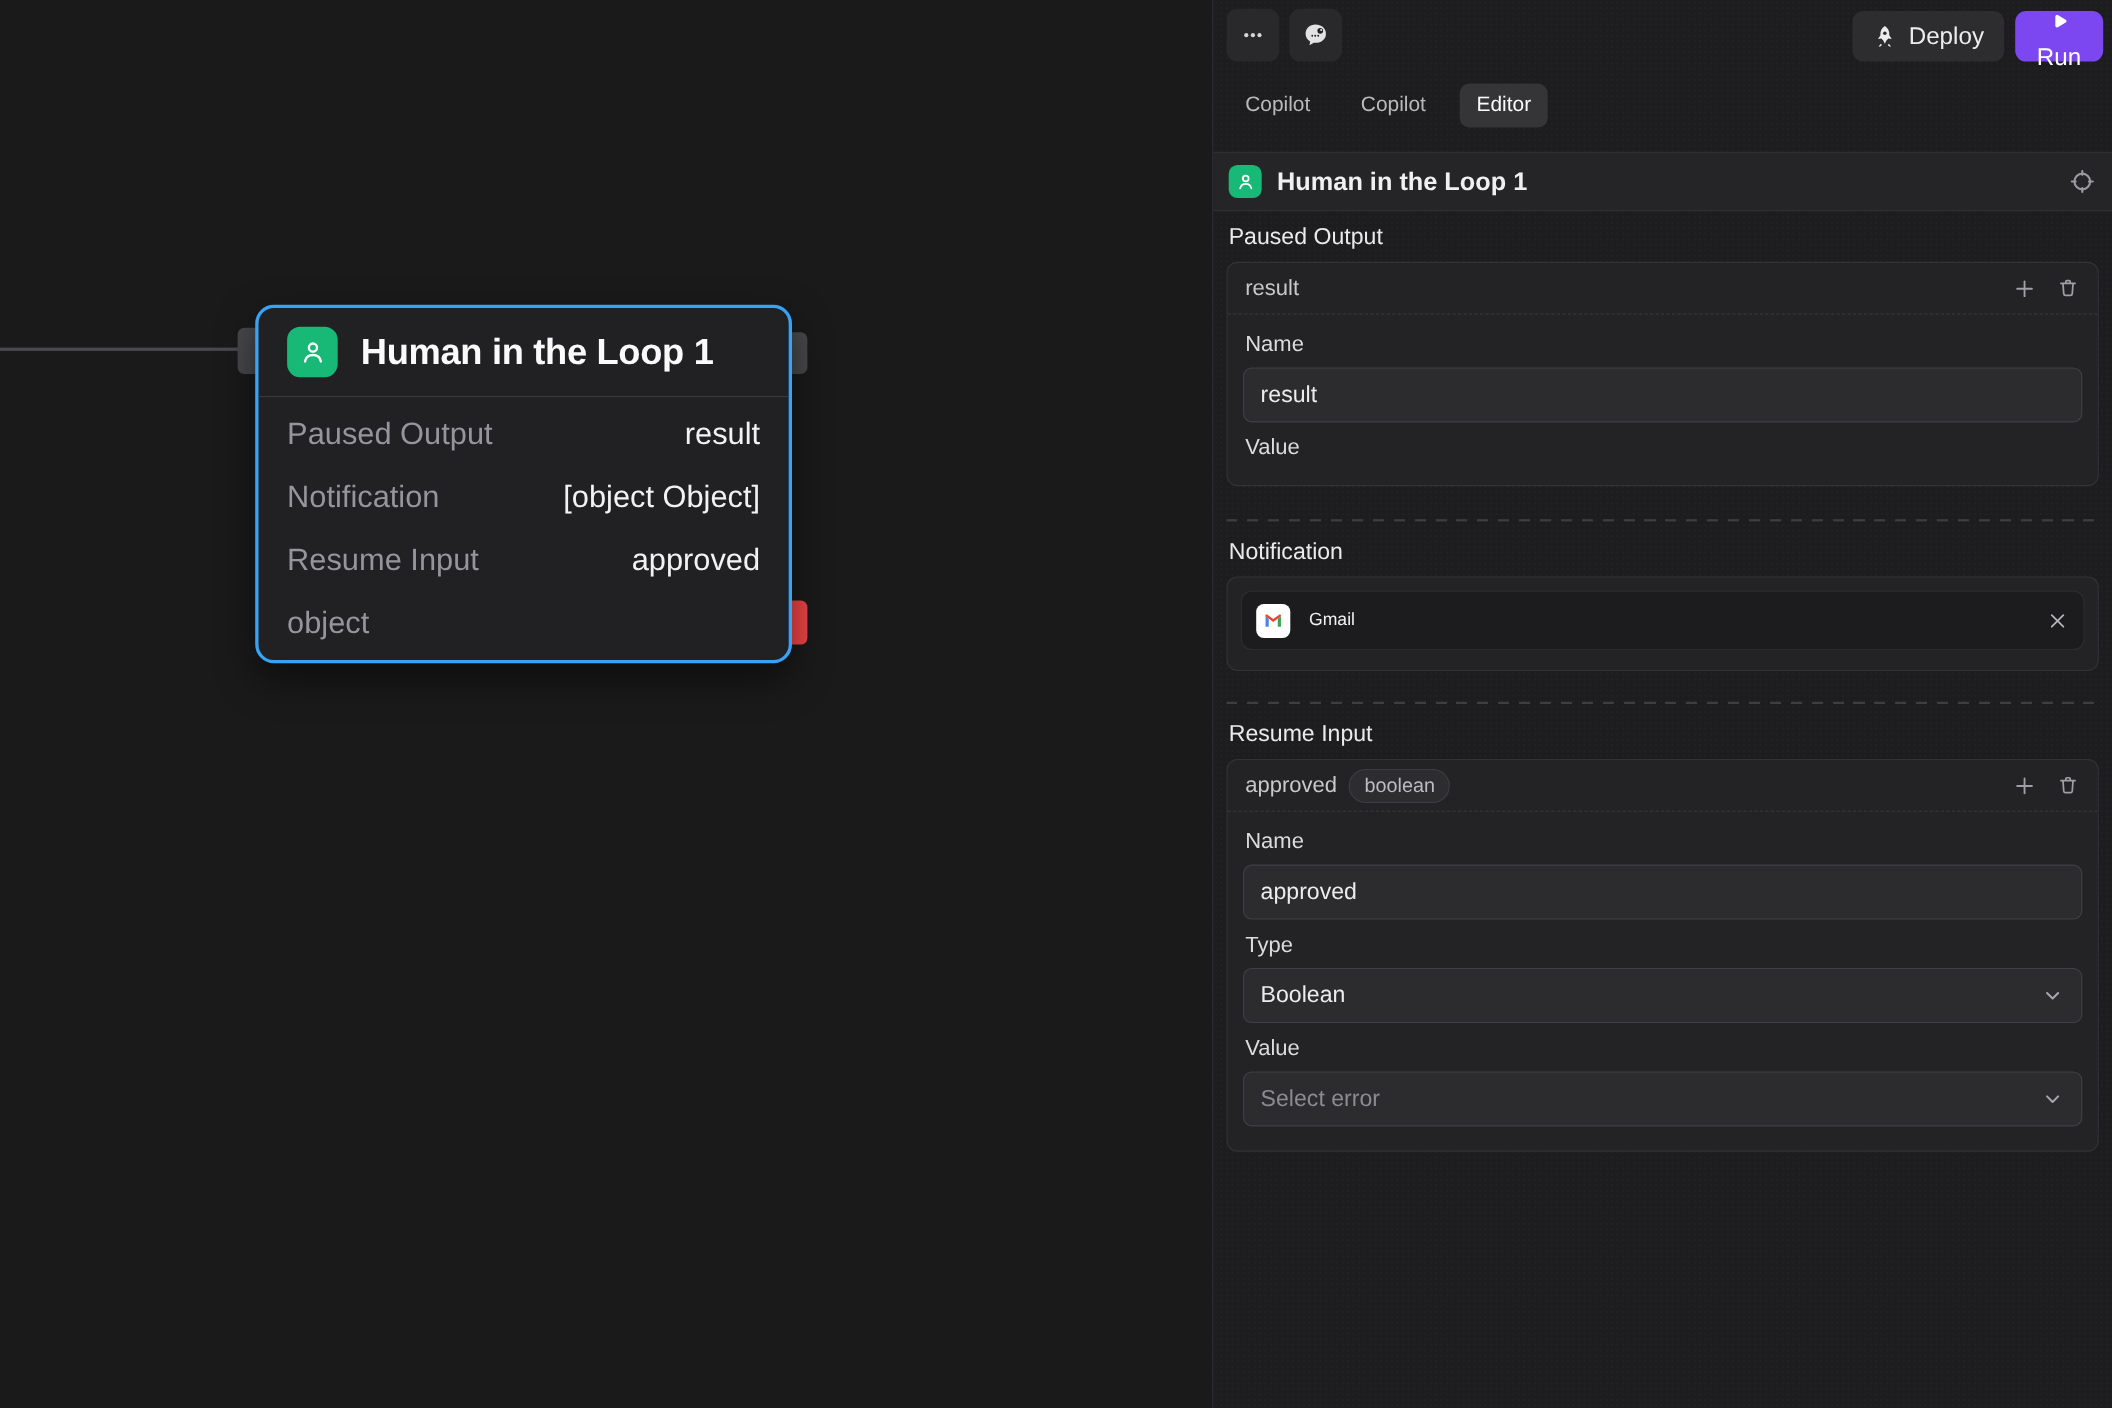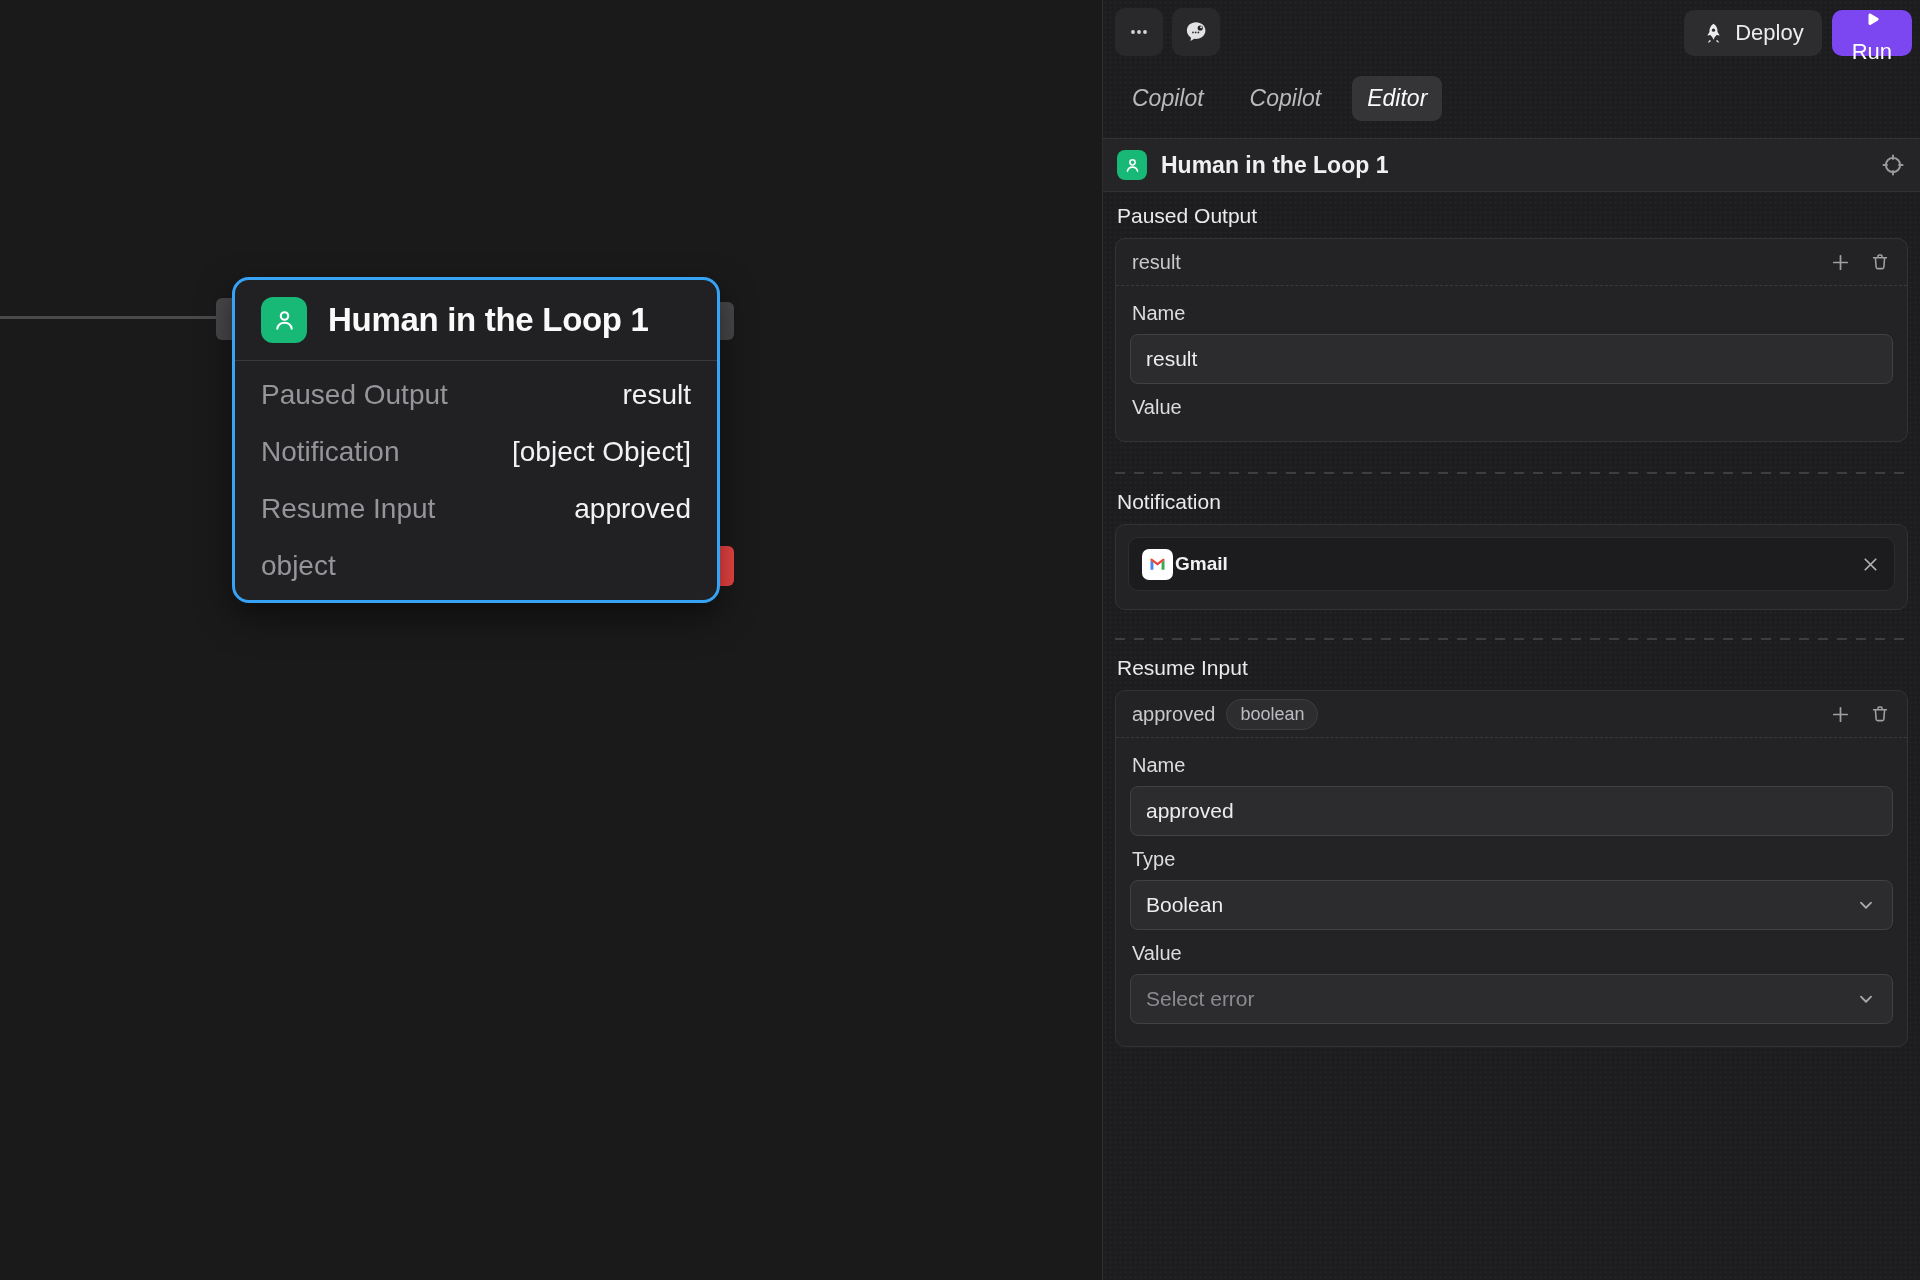--- a/index.html
+++ b/index.html
@@ -37,21 +37,21 @@
   .icon-btn-row { position:absolute; left:12px; top:8px; display:flex; gap:9px; }
   .icon-btn { width:48px; height:48px; border-radius:10px; background:#29292b; border:none;
               display:flex; align-items:center; justify-content:center; color:#d6d6d8; cursor:pointer; }
   .run-row { position:absolute; right:8px; top:10px; display:flex; gap:10px; }
   .btn { height:46px; border:none; border-radius:10px; display:flex; align-items:center; gap:10px;
          font-size:22px; font-family:inherit; cursor:pointer; }
   .btn.deploy { background:#2d2d30; color:#ececee; padding:0 18px; }
   .btn.run { background:#7c46f0; color:#ffffff; padding:0 20px;flex-direction:column; }
 
   .tabs { position:absolute; left:14px; top:76px; display:flex; align-items:center; }
-  .tab { font-size:23px; color:#b9b9bc; padding:9px 15px; margin-right:16px; border-radius:9px; cursor:pointer;font-style:italic; }
+  .tab { font-size:19px; color:#b9b9bc; padding:9px 15px; margin-right:16px; border-radius:9px; cursor:pointer; }
   .tab.active { background:#353538; color:#fafafa; }
 
   .inspector-header { height:54px; display:flex; align-items:center; padding:0 14px;
                       background:#252527; border-top:1px solid #313134; border-bottom:1px solid #313134; }
   .ih-icon { width:30px; height:30px; border-radius:8px; background:#18b877; flex:0 0 auto;
              display:flex; align-items:center; justify-content:center; }
   .ih-title { margin-left:14px; font-size:23px; font-weight:600; color:#f0f0f2; }
   .ih-locate { margin-left:auto; color:#9a9a9e; display:flex; cursor:pointer; }
 
   .section-label { margin:12px 14px 0; font-size:21px; font-weight:500; color:#eaeaec; }
@@ -80,21 +80,21 @@
 
   .dash-divider { height:2px; margin:30px 12px 0;
                   background:repeating-linear-gradient(90deg,#3e3e41 0 10px,transparent 10px 19px); }
   .dash-divider.m28 { margin-top:28px; }
 
   .tool-card-body { padding:12px 12px 18px; }
   .tool-row { height:54px; background:#1c1c1e; border:1px solid #2d2d30; border-radius:10px;
               display:flex; align-items:center; padding:0 13px; }
   .gmail-chip { width:31px; height:31px; background:#ffffff; border-radius:7px; flex:0 0 auto;
                 display:flex; align-items:center; justify-content:center; }
-  .tool-name { margin-left:2px; font-size:19px; color:#f1f1f3;font-weight:bold; }
+  .tool-name { margin-left:17px; font-size:16px; color:#f1f1f3; }
   .tool-remove { margin-left:auto; color:#b5b5b9; display:flex; cursor:pointer; }
   .add-tool { margin-top:6px; padding:10px 6px 0; display:flex; align-items:center; gap:13px;
               color:#a6a6aa; font-size:20px; cursor:pointer; }
   .add-tool svg { flex:0 0 auto; }
 
   .pill { margin-left:11px; background:#2d2d30; border:1px solid #3e3e42; border-radius:999px;
           padding:4px 13px; font-size:18px; color:#bcbcc0; }
 </style>
 </head>
 <body>

